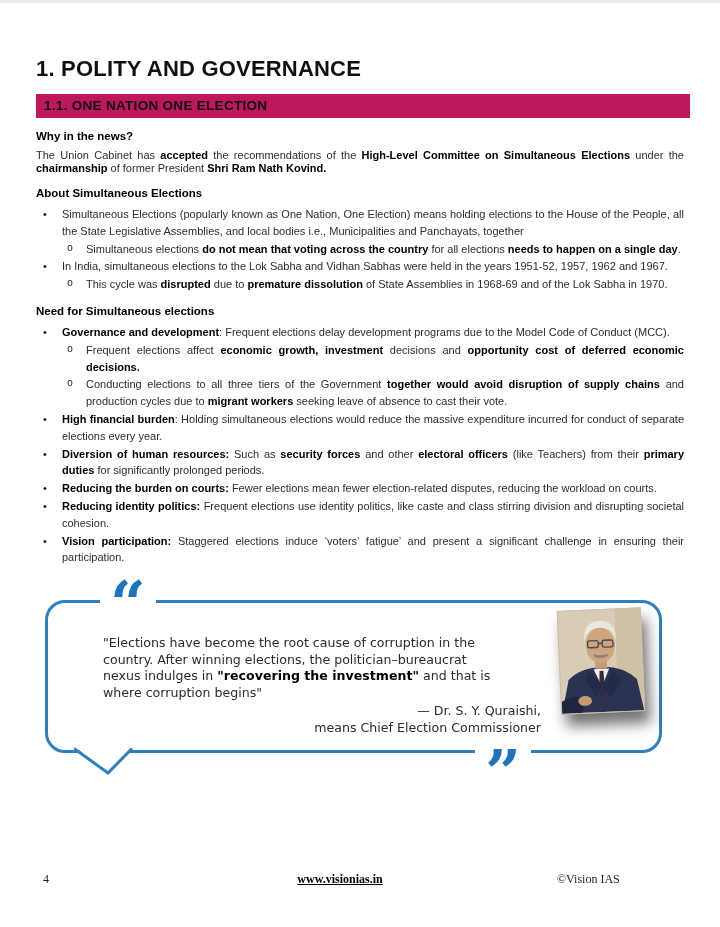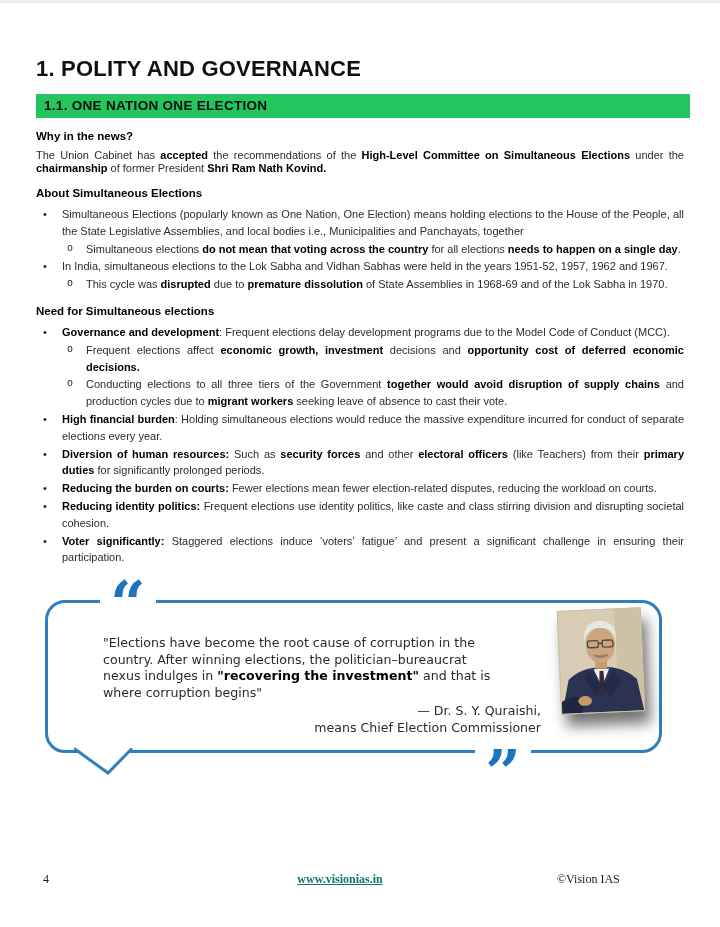--- a/index.html
+++ b/index.html
@@ -13,21 +13,21 @@
     overflow:hidden;
   }
   .top-edge { position:absolute; top:0; left:0; width:720px; height:3px; background:#ebebeb; }
   .page { position:absolute; top:0; left:0; width:720px; height:927px; padding:56px 36px 0 36px; }
 
   h1.chapter {
     font-size:22px; font-weight:700; color:#101010; letter-spacing:.2px;
     margin-bottom:12px;
   }
   .section-bar {
-    background:#22c55e; color:#0d0d0d;
+    background:#be185d; color:#0d0d0d;
     font-size:13.5px; font-weight:700; letter-spacing:.3px;
     padding:4px 8px 5px 8px;
     width:654px;
     margin-left:0;
   }
   .h3 {
     font-size:11.5px; font-weight:700; color:#000;
     margin:12px 0 7px 0;
   }
   p.body-par {
@@ -90,21 +90,21 @@
 
   
   .footer {
     position:absolute; top:872px; left:0; width:720px;
     display:flex; align-items:center;
     font-family:"Liberation Serif", serif; font-size:12px; color:#1c1c1c;
     padding:0 43px;
   }
   .footer .pageno { width:80px; }
   .footer .flink-wrap { flex:1; text-align:center; }
-  .footer a.flink { color:#0f766e; font-weight:700; text-decoration:underline; }
+  .footer a.flink { color:#000000; font-weight:700; text-decoration:underline; }
   .footer .copyright { width:120px; text-align:left; }
 </style>
 </head>
 <body>
 
 <div class="top-edge"></div>
 
 <div class="page">
 
   <h1 class="chapter">1. POLITY AND GOVERNANCE</h1>
@@ -162,21 +162,21 @@
       <div class="li lvl1">
         <span class="marker">•</span>
         <span class="litext"><b>Reducing the burden on courts:</b> Fewer elections mean fewer election-related disputes, reducing the workload on courts.</span>
       </div>
       <div class="li lvl1">
         <span class="marker">•</span>
         <span class="litext"><b>Reducing identity politics:</b> Frequent elections use identity politics, like caste and class stirring division and disrupting societal cohesion.</span>
       </div>
       <div class="li lvl1">
         <span class="marker">•</span>
-        <span class="litext"><b>Voter significantly:</b> Staggered elections induce ‘voters’ fatigue’ and present a significant challenge in ensuring their participation.</span>
+        <span class="litext"><b>Vision participation:</b> Staggered elections induce ‘voters’ fatigue’ and present a significant challenge in ensuring their participation.</span>
       </div>
     </div>
 
   <div class="quote-wrap">
     <div class="quote-box">
       <span class="open-quote">“</span>
       <span class="close-quote">”</span>
 
       <svg class="tail" viewBox="0 0 62 30">
         <path d="M1 0 L34 26 L58 0 Z" fill="#ffffff" stroke="none"></path>

